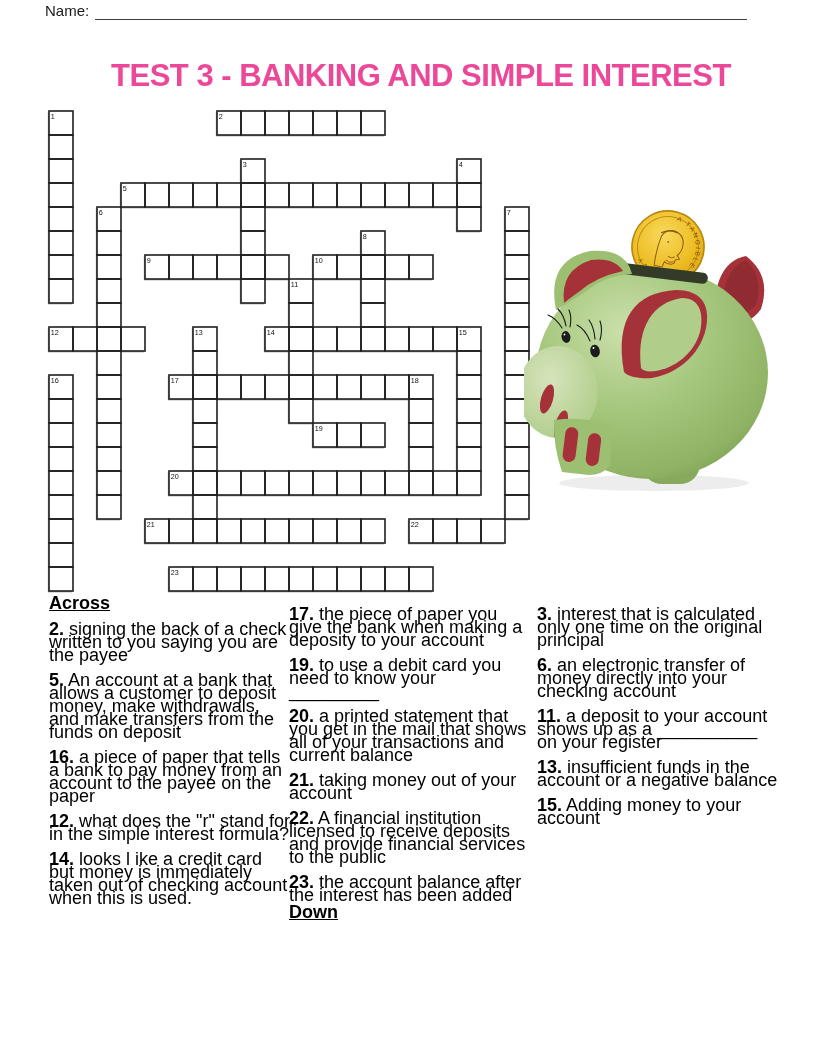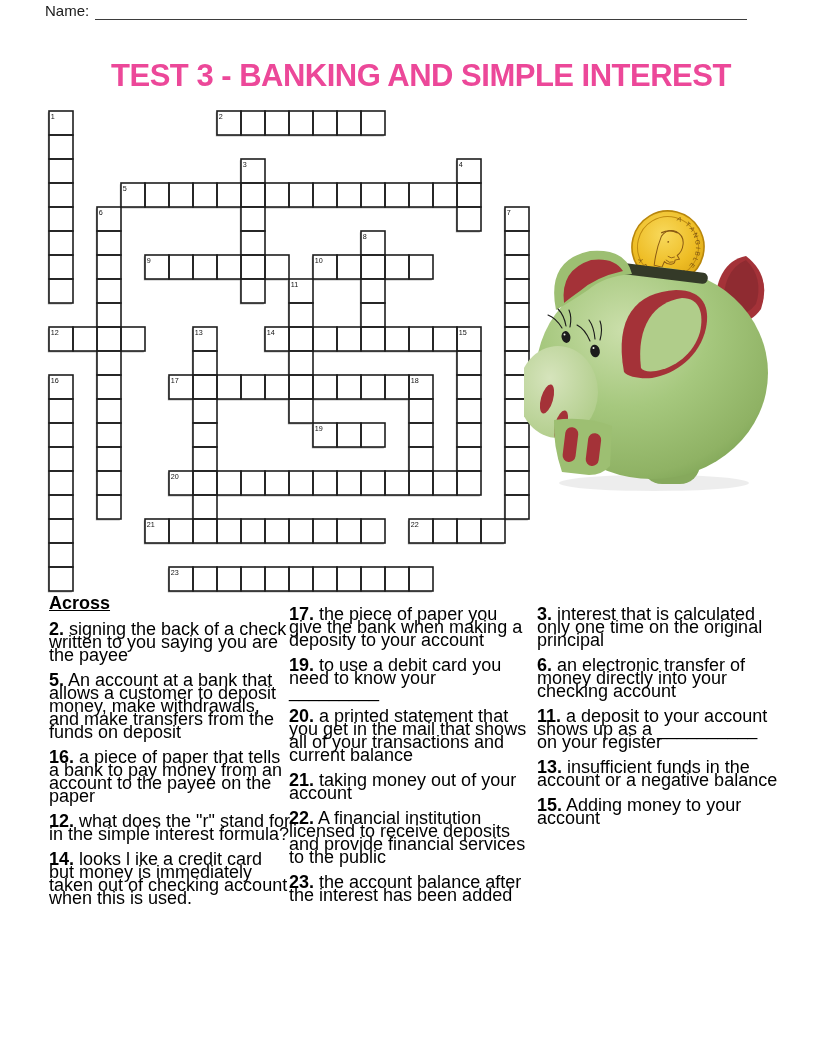--- a/index.html
+++ b/index.html
@@ -500,20 +500,21 @@
       <p class="clue"><b class="clue-num">12.</b><span> what does the "r" stand for in the simple interest formula?</span></p>
       <p class="clue"><b class="clue-num">14.</b><span> looks l ike a credit card but money is immediately taken out of checking account when this is used.</span></p>
     </div>
   <div class="clue-col" id="clue-col-1">
       <p class="clue"><b class="clue-num">17.</b><span> the piece of paper you give the bank when making a deposity to your account</span></p>
       <p class="clue"><b class="clue-num">19.</b><span> to use a debit card you need to know your _________</span></p>
       <p class="clue"><b class="clue-num">20.</b><span> a printed statement that you get in the mail that shows all of your transactions and current balance</span></p>
       <p class="clue"><b class="clue-num">21.</b><span> taking money out of your account</span></p>
       <p class="clue"><b class="clue-num">22.</b><span> A financial institution licensed to receive deposits and provide financial services to the public</span></p>
       <p class="clue"><b class="clue-num">23.</b><span> the account balance after the interest has been added</span></p>
+      <div class="clue-header">Down</div>
     </div>
   <div class="clue-col" id="clue-col-2">
       <p class="clue"><b class="clue-num">3.</b><span> interest that is calculated only one time on the original principal</span></p>
       <p class="clue"><b class="clue-num">6.</b><span> an electronic transfer of money directly into your checking account</span></p>
       <p class="clue"><b class="clue-num">11.</b><span> a deposit to your account shows up as a __________ on your register</span></p>
       <p class="clue"><b class="clue-num">13.</b><span> insufficient funds in the account or a negative balance</span></p>
       <p class="clue"><b class="clue-num">15.</b><span> Adding money to your account</span></p>
     </div>
 </div>
 

